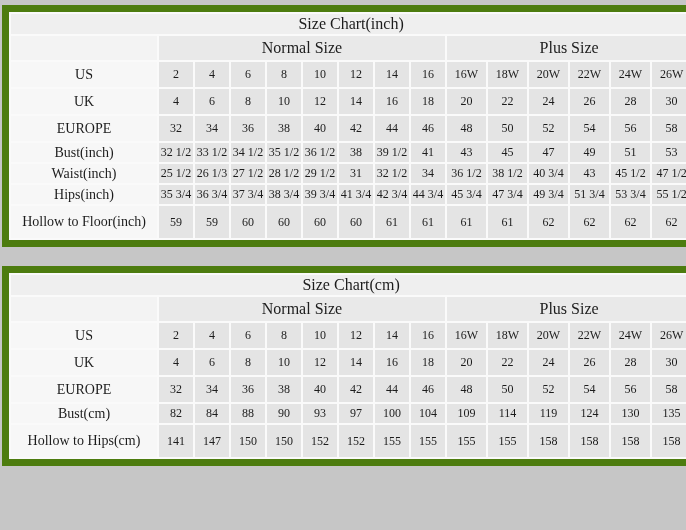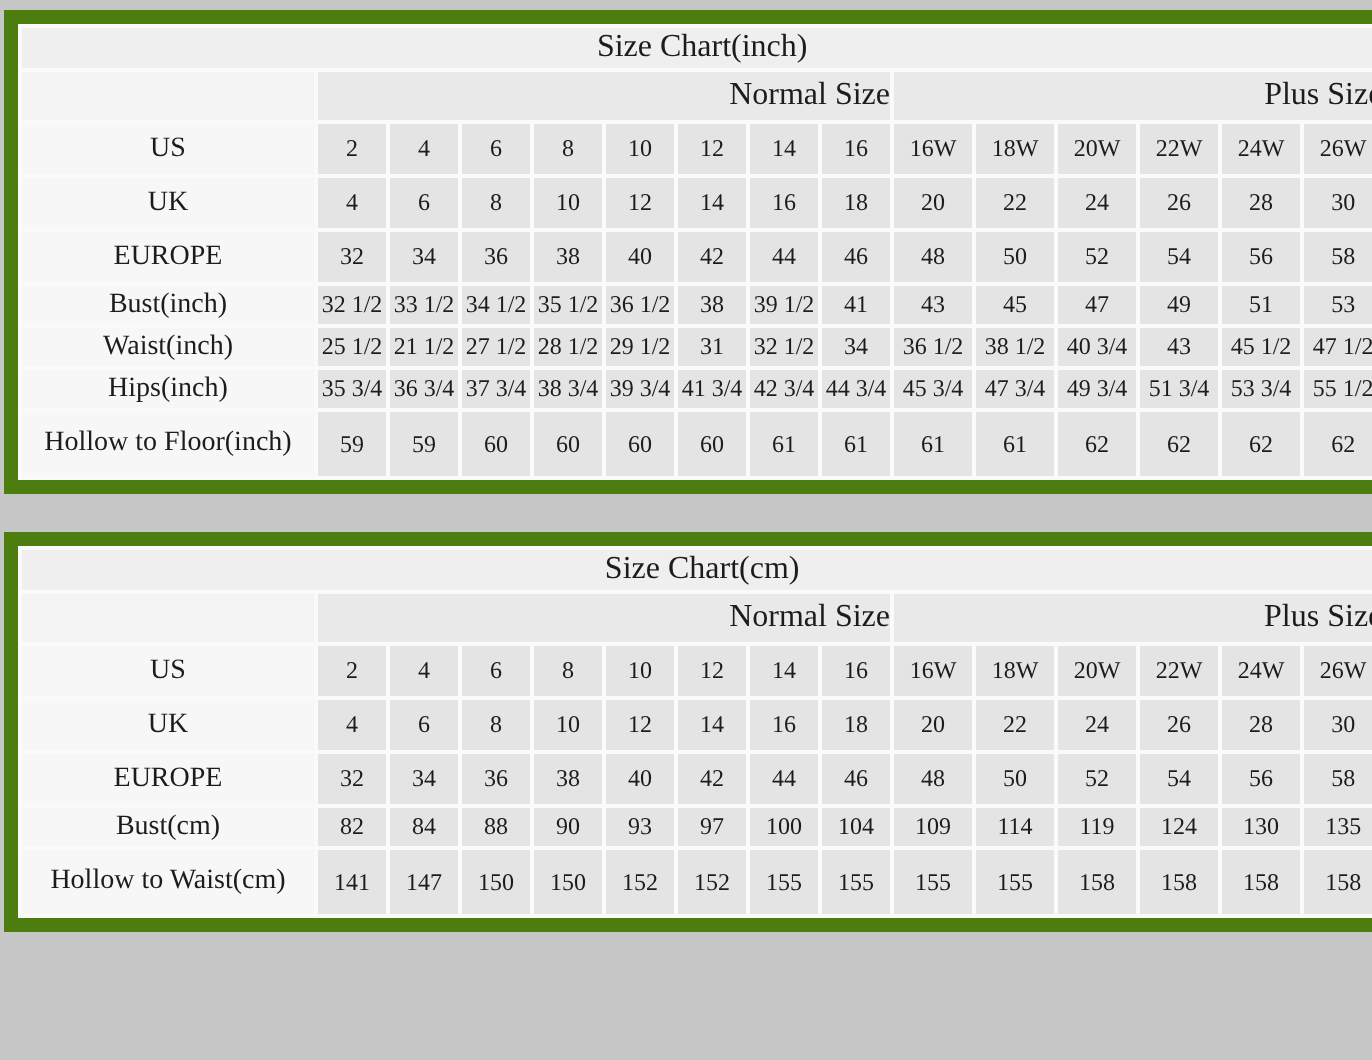--- a/index.html
+++ b/index.html
@@ -46,21 +46,20 @@
   .title-cell {
     background: #efefef;
     font-size: 16px;
   }
   .corner-cell {
     background: #f3f3f3;
   }
   .group-cell {
     background: #e9e9e9;
     font-size: 16px;
-    text-align: right;
   }
   .label-cell {
     background: #f7f7f7;
     font-size: 14px;
   }
   .data-cell {
     background: #e4e4e4;
     font-size: 12px;
   }
 </style>
@@ -160,21 +159,21 @@
             <td class="data-cell">43</td>
             <td class="data-cell">45</td>
             <td class="data-cell">47</td>
             <td class="data-cell">49</td>
             <td class="data-cell">51</td>
             <td class="data-cell">53</td>
           </tr>
           <tr class="row-tall">
             <td class="label-cell">Waist(inch)</td>
             <td class="data-cell">25 1/2</td>
-            <td class="data-cell">21 1/2</td>
+            <td class="data-cell">26 1/3</td>
             <td class="data-cell">27 1/2</td>
             <td class="data-cell">28 1/2</td>
             <td class="data-cell">29 1/2</td>
             <td class="data-cell">31</td>
             <td class="data-cell">32 1/2</td>
             <td class="data-cell">34</td>
             <td class="data-cell">36 1/2</td>
             <td class="data-cell">38 1/2</td>
             <td class="data-cell">40 3/4</td>
             <td class="data-cell">43</td>
@@ -308,21 +307,21 @@
             <td class="data-cell">100</td>
             <td class="data-cell">104</td>
             <td class="data-cell">109</td>
             <td class="data-cell">114</td>
             <td class="data-cell">119</td>
             <td class="data-cell">124</td>
             <td class="data-cell">130</td>
             <td class="data-cell">135</td>
           </tr>
           <tr class="row-xtall">
-            <td class="label-cell">Hollow to Waist(cm)</td>
+            <td class="label-cell">Hollow to Hips(cm)</td>
             <td class="data-cell">141</td>
             <td class="data-cell">147</td>
             <td class="data-cell">150</td>
             <td class="data-cell">150</td>
             <td class="data-cell">152</td>
             <td class="data-cell">152</td>
             <td class="data-cell">155</td>
             <td class="data-cell">155</td>
             <td class="data-cell">155</td>
             <td class="data-cell">155</td>

